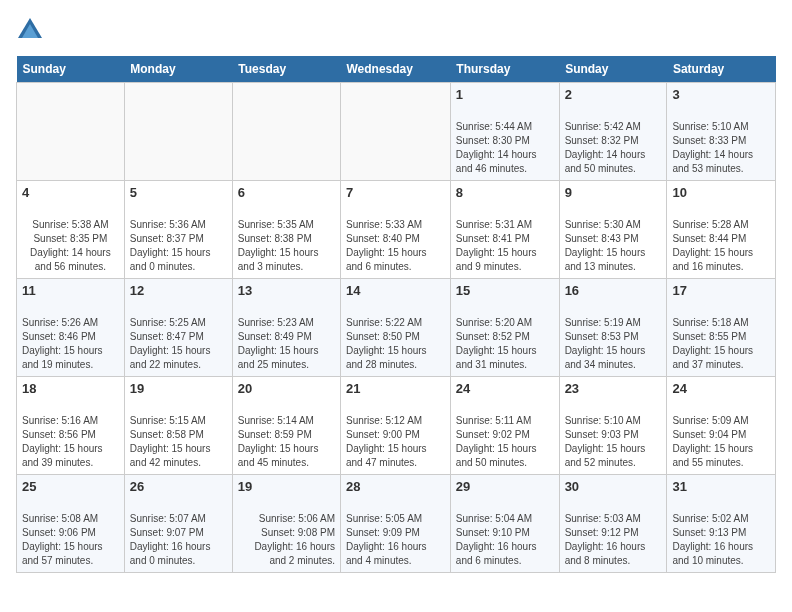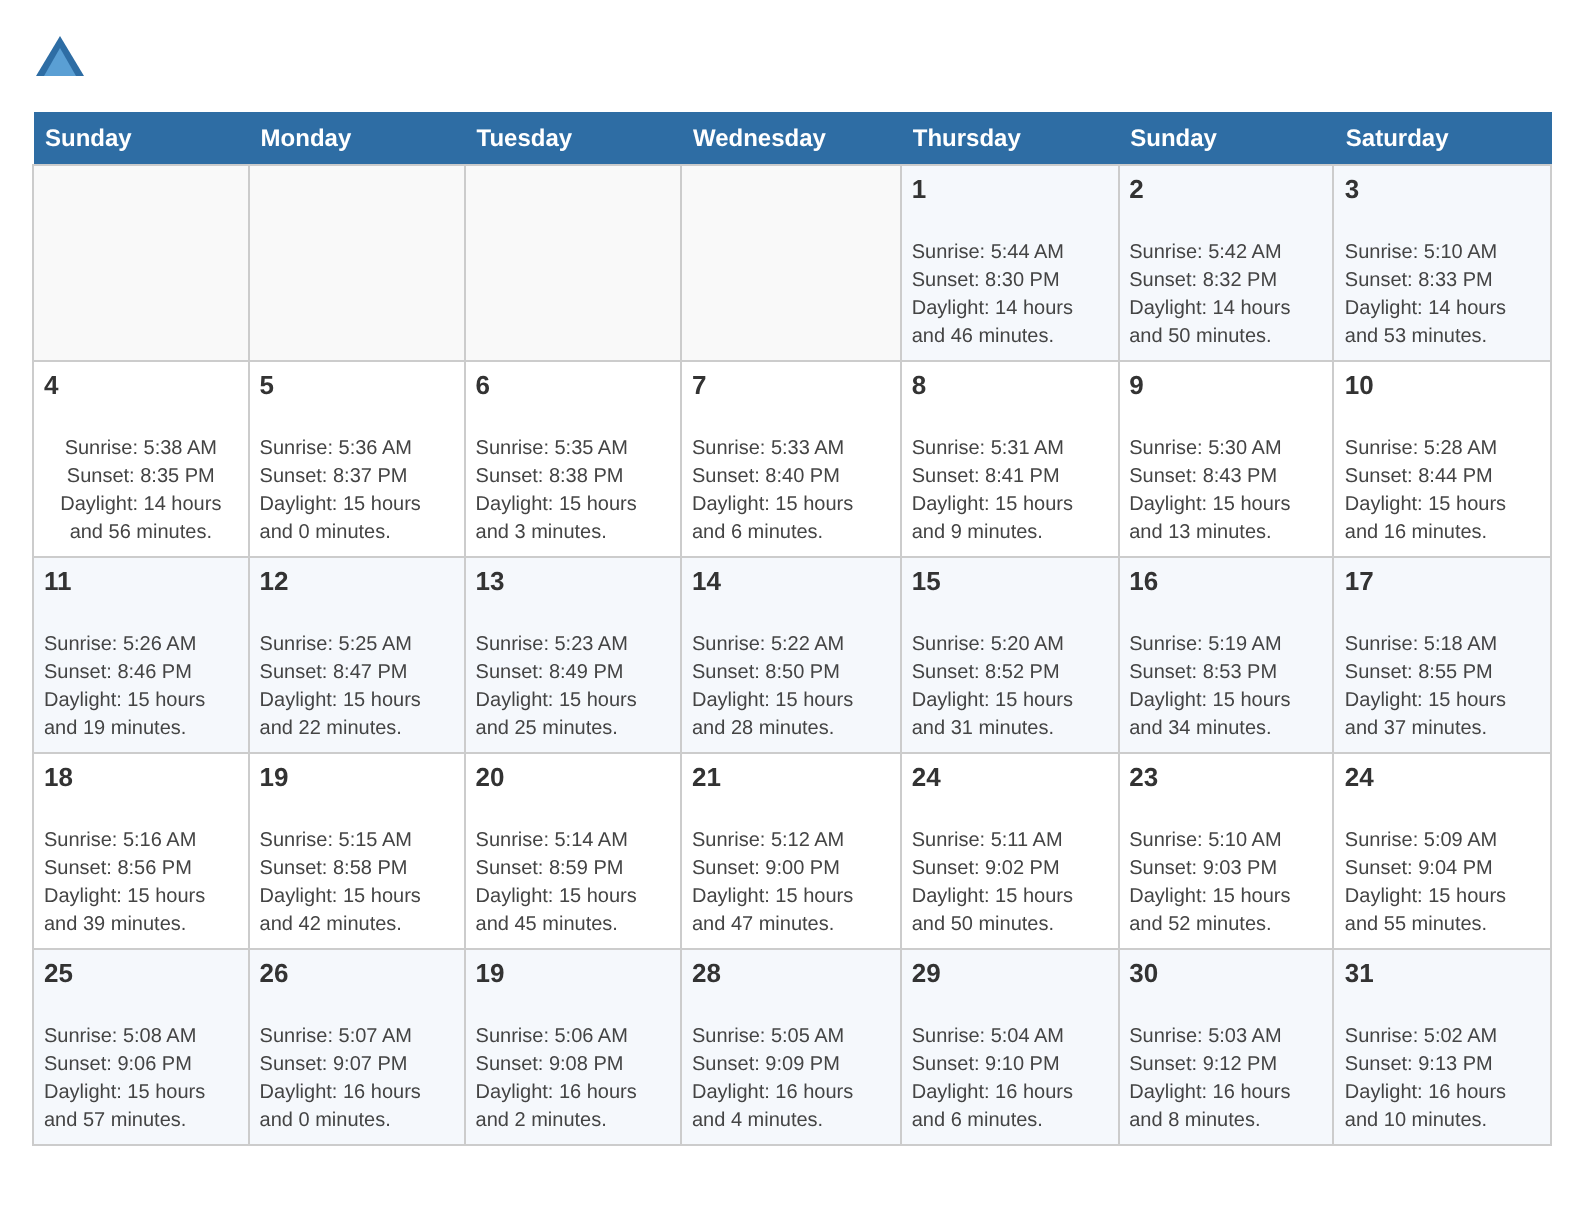--- a/index.html
+++ b/index.html
@@ -295,21 +295,21 @@
 Daylight: 15 hours and 57 minutes.</div>
         </td>
         <td>
           <span class="day-number">26</span>
           <div class="day-info" style="white-space: pre-line;">Sunrise: 5:07 AM
 Sunset: 9:07 PM
 Daylight: 16 hours and 0 minutes.</div>
         </td>
         <td>
           <span class="day-number">19</span>
-          <div class="day-info" style="white-space: pre-line;">Sunrise: 5:06 AM
+          <div class="day-info" style="white-space: pre-line; text-align: right;">Sunrise: 5:06 AM
 Sunset: 9:08 PM
 Daylight: 16 hours and 2 minutes.</div>
         </td>
         <td>
           <span class="day-number">28</span>
           <div class="day-info" style="white-space: pre-line;">Sunrise: 5:05 AM
 Sunset: 9:09 PM
 Daylight: 16 hours and 4 minutes.</div>
         </td>
         <td>

